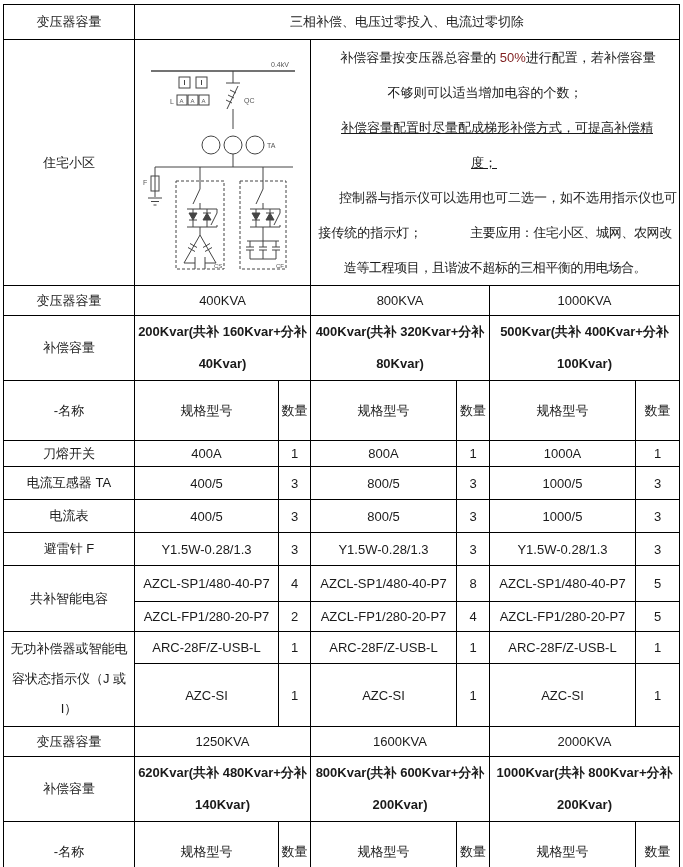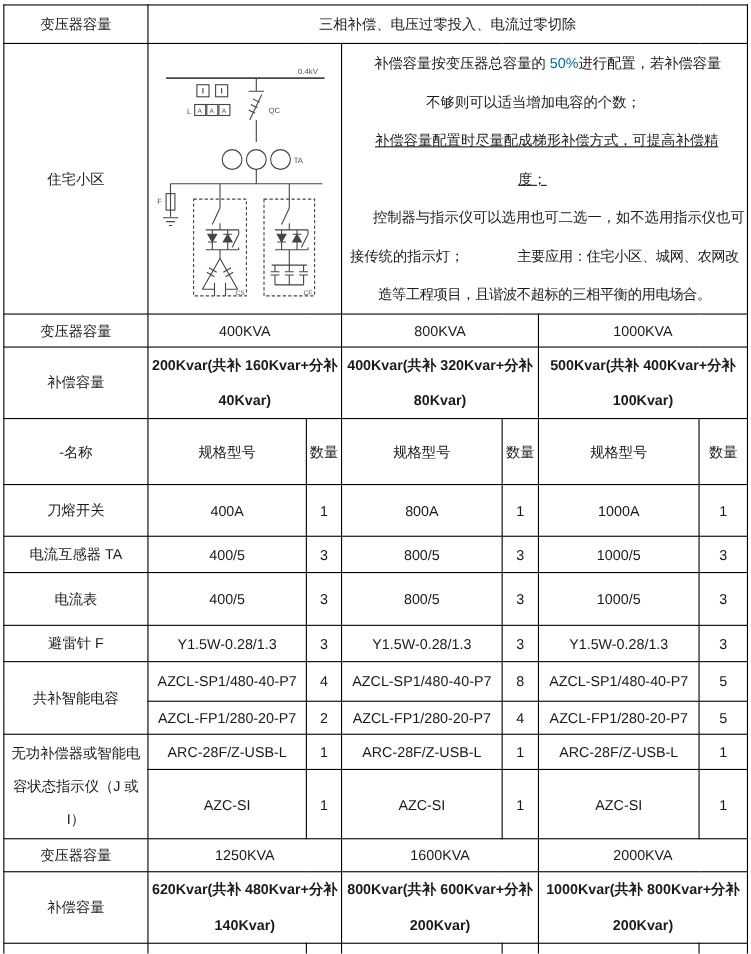--- a/index.html
+++ b/index.html
@@ -162,21 +162,21 @@
             <line x1="107" y1="193" x2="107" y2="202"></line>
             <line x1="120" y1="193" x2="120" y2="202"></line>
             <line x1="133" y1="193" x2="133" y2="202"></line>
             <line x1="107" y1="202" x2="133" y2="202"></line>
           </g>
           <text x="133" y="211" style="font-size:6px">CF</text>
         </g>
       </svg>
     </td>
     <td colspan="4" class="notes lbl">
-      <p class="p1"><span>补偿容量按变压器总容量的 </span><span style="color:#0369a1">50%</span><span>进行配置，若补偿容量不够则可以适当增加电容的个数；</span></p>
+      <p class="p1"><span>补偿容量按变压器总容量的 </span><span style="color:#7f1d1d">50%</span><span>进行配置，若补偿容量不够则可以适当增加电容的个数；</span></p>
       <p class="p2">补偿容量配置时尽量配成梯形补偿方式，可提高补偿精度；</p>
       <p><span>控制器与指示仪可以选用也可二选一，如不选用指示仪也可接传统的指示灯；</span><span class="seg-gap">主要应用：住宅小区、城网、农网改造等工程项目，且谐波不超标的三相平衡的用电场合。</span></p>
     </td>
   </tr>
 
   <tr style="height:30px">
     <td class="lbl">变压器容量</td>
     <td colspan="2">400KVA</td>
     <td colspan="2">800KVA</td>
     <td colspan="2">1000KVA</td>
@@ -190,39 +190,39 @@
   <tr style="height:60px">
     <td class="lbl">-名称</td>
     <td class="lbl">规格型号</td>
     <td class="lbl qty-head">数量</td>
     <td class="lbl">规格型号</td>
     <td class="lbl qty-head">数量</td>
     <td class="lbl">规格型号</td>
     <td class="lbl qty-head">数量</td>
   </tr>
 
-  <tr style="height:47px">
+  <tr style="height:26px">
     <td class="lbl">刀熔开关</td>
     <td>400A</td>
     <td>1</td>
     <td>800A</td>
     <td>1</td>
     <td>1000A</td>
     <td>1</td>
   </tr>
   <tr style="height:33px">
     <td class="lbl">电流互感器 TA</td>
     <td>400/5</td>
     <td>3</td>
     <td>800/5</td>
     <td>3</td>
     <td>1000/5</td>
     <td>3</td>
   </tr>
-  <tr style="height:48px">
+  <tr style="height:33px">
     <td class="lbl">电流表</td>
     <td>400/5</td>
     <td>3</td>
     <td>800/5</td>
     <td>3</td>
     <td>1000/5</td>
     <td>3</td>
   </tr>
   <tr style="height:33px">
     <td class="lbl">避雷针 F</td>

